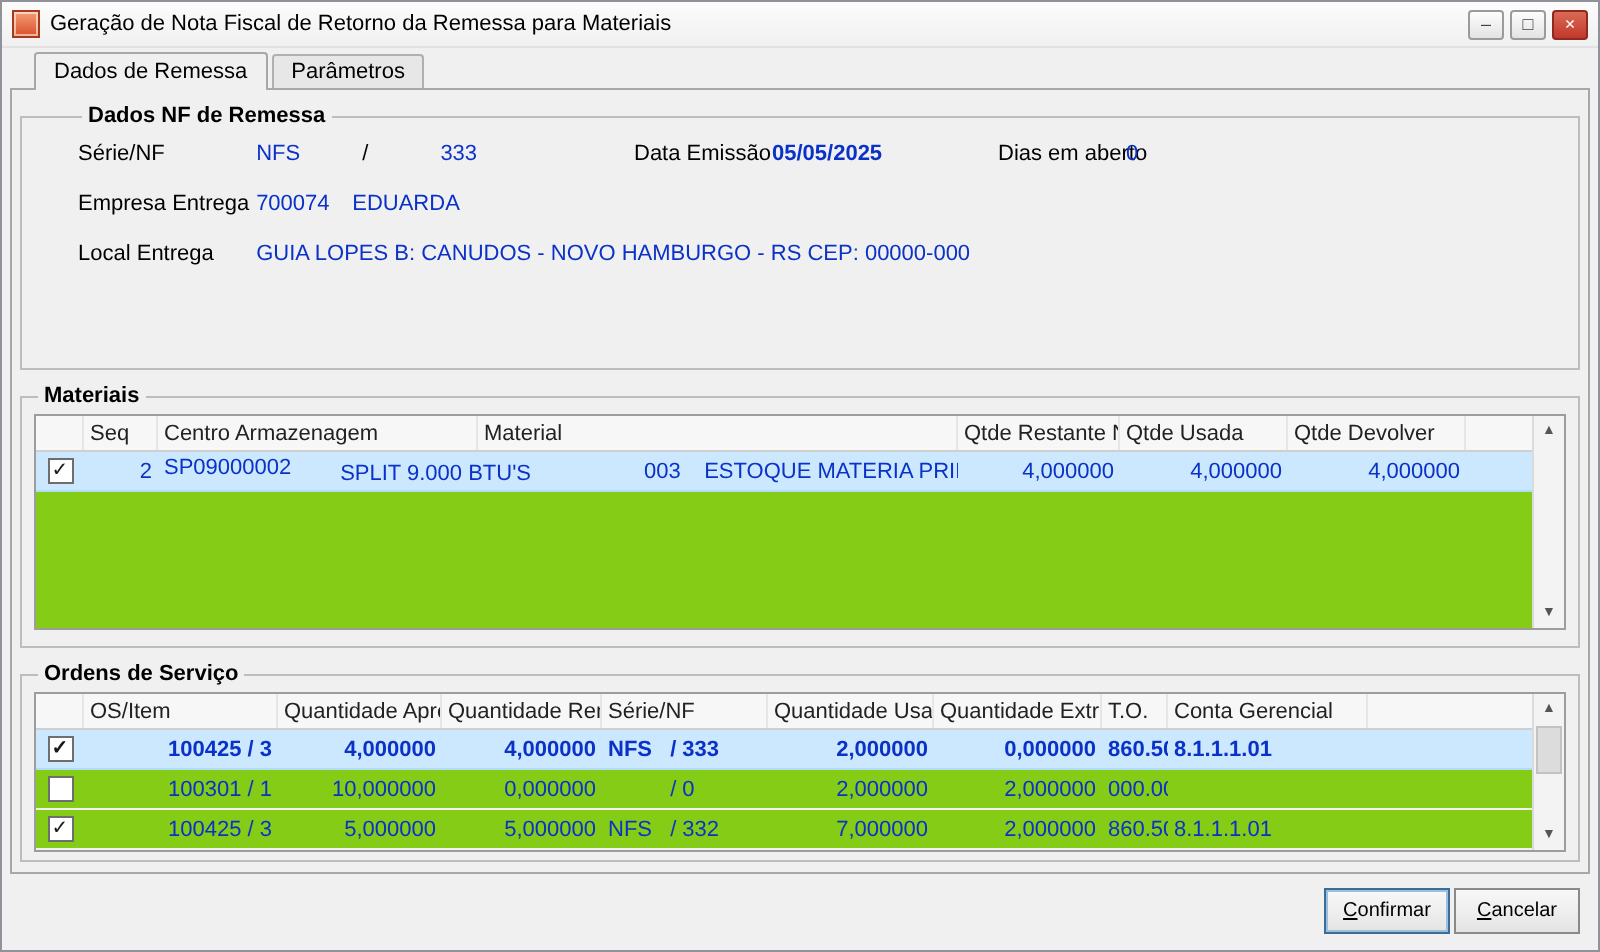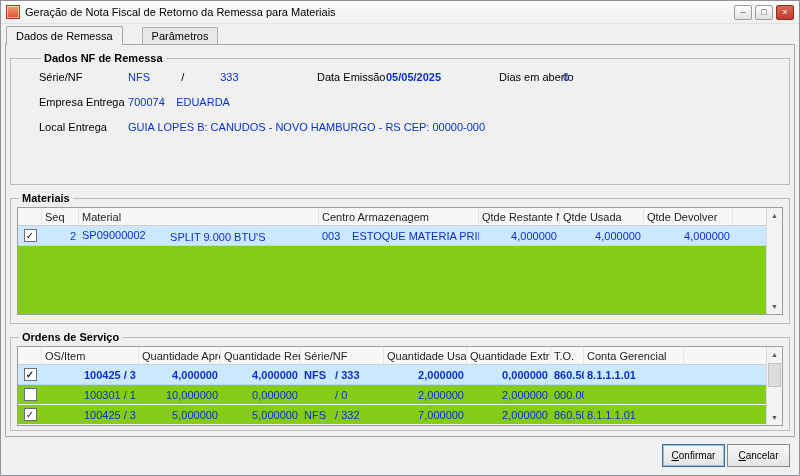--- a/index.html
+++ b/index.html
@@ -17,22 +17,22 @@
                 background:linear-gradient(#f29d77,#d9502a);
                 box-shadow:inset 0 0 0 1px rgba(255,255,255,.55); }
   .title-text { white-space:nowrap; }
   .win-controls { margin-left:auto; display:flex; gap:3px; }
   .win-btn { width:18px; height:15px; display:flex; align-items:center; justify-content:center;
              font-size:9px; line-height:1; color:#444; background:linear-gradient(#fdfdfd,#e3e3e3);
              border:1px solid #9b9b9b; border-radius:2px; cursor:default; }
   .win-btn.close { background:linear-gradient(#d96a56,#c0392b); border-color:#8f2a1e; color:#fff; }
 
   
-  .tabbar { height:20px; display:flex; align-items:flex-end; padding-left:5px;
-            position:relative; z-index:2;gap:17px; }
+  .tabbar { height:20px; display:flex; align-items:flex-end; padding-left:16px;
+            position:relative; z-index:2; }
   .tab { padding:2px 9px 3px; border:1px solid #b0b0b0; border-bottom:none;
          background:#e7e7e7; margin-right:2px; border-radius:2px 2px 0 0; height:17px;
          white-space:nowrap; }
   .tab.active { background:#f0f0f0; border-color:#a8a8a8; height:19px; margin-bottom:-1px;
                 padding-top:3px; }
 
   
   .panel { position:absolute; left:4px; right:4px; top:43px; bottom:38px;
            border:1px solid #a8a8a8; background:#f0f0f0; z-index:1; }
 
@@ -152,22 +152,22 @@
       </div>
     </fieldset>
 
     <fieldset class="group g-materiais">
       <legend>Materiais</legend>
 
       <div class="grid">
         <div class="grow ghead">
           <div class="cell m-chk"></div>
           <div class="cell m-seq">Seq</div>
+          <div class="cell m-cen">Centro Armazenagem</div>
           <div class="cell m-mat">Material</div>
-          <div class="cell m-cen">Centro Armazenagem</div>
           <div class="cell m-qr">Qtde Restante NF</div>
           <div class="cell m-qu">Qtde Usada</div>
           <div class="cell m-qd">Qtde Devolver</div>
           <div class="cell fill"></div>
         </div>
 
         <div class="grow brow sel">
           <div class="cell m-chk">
             <span class="chk">✓</span>
           </div>

